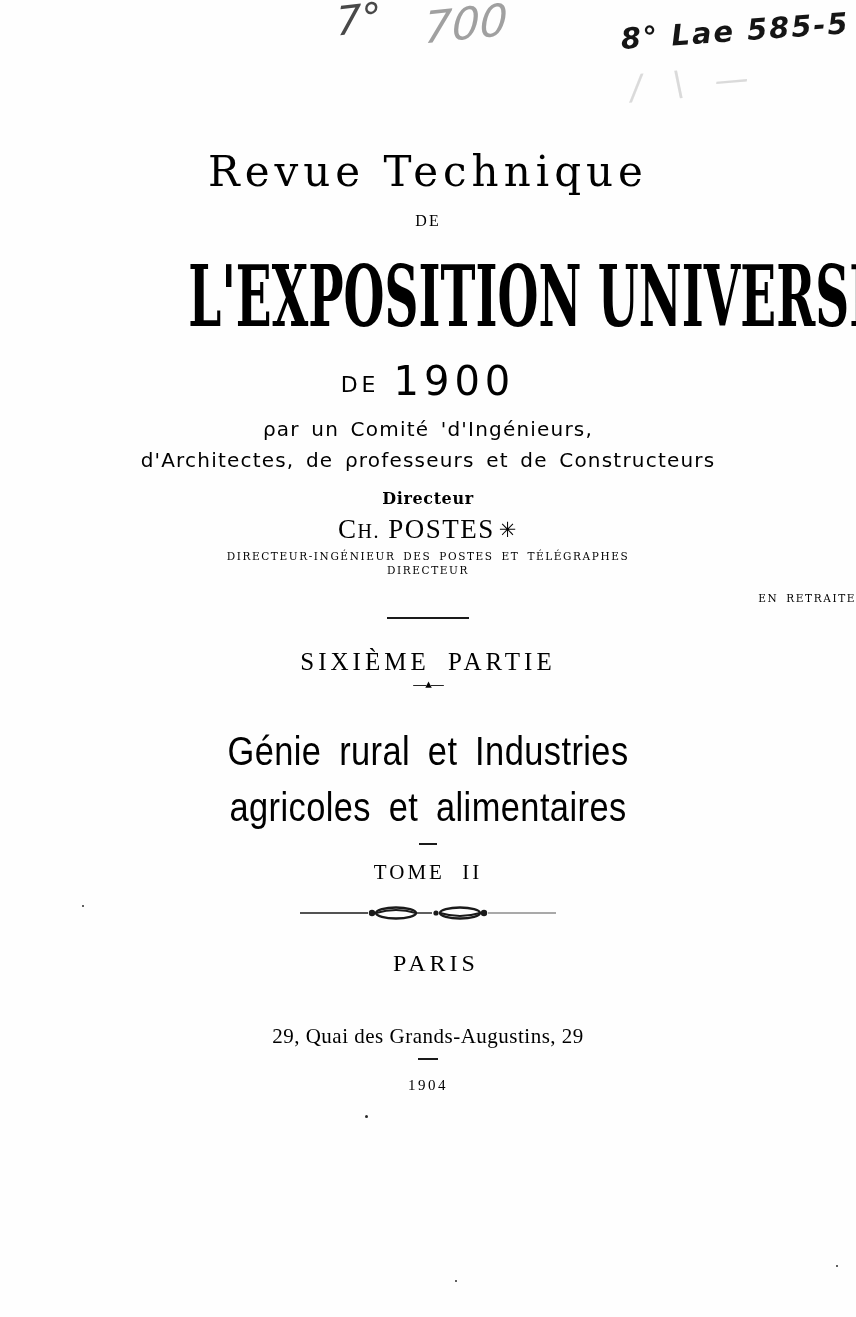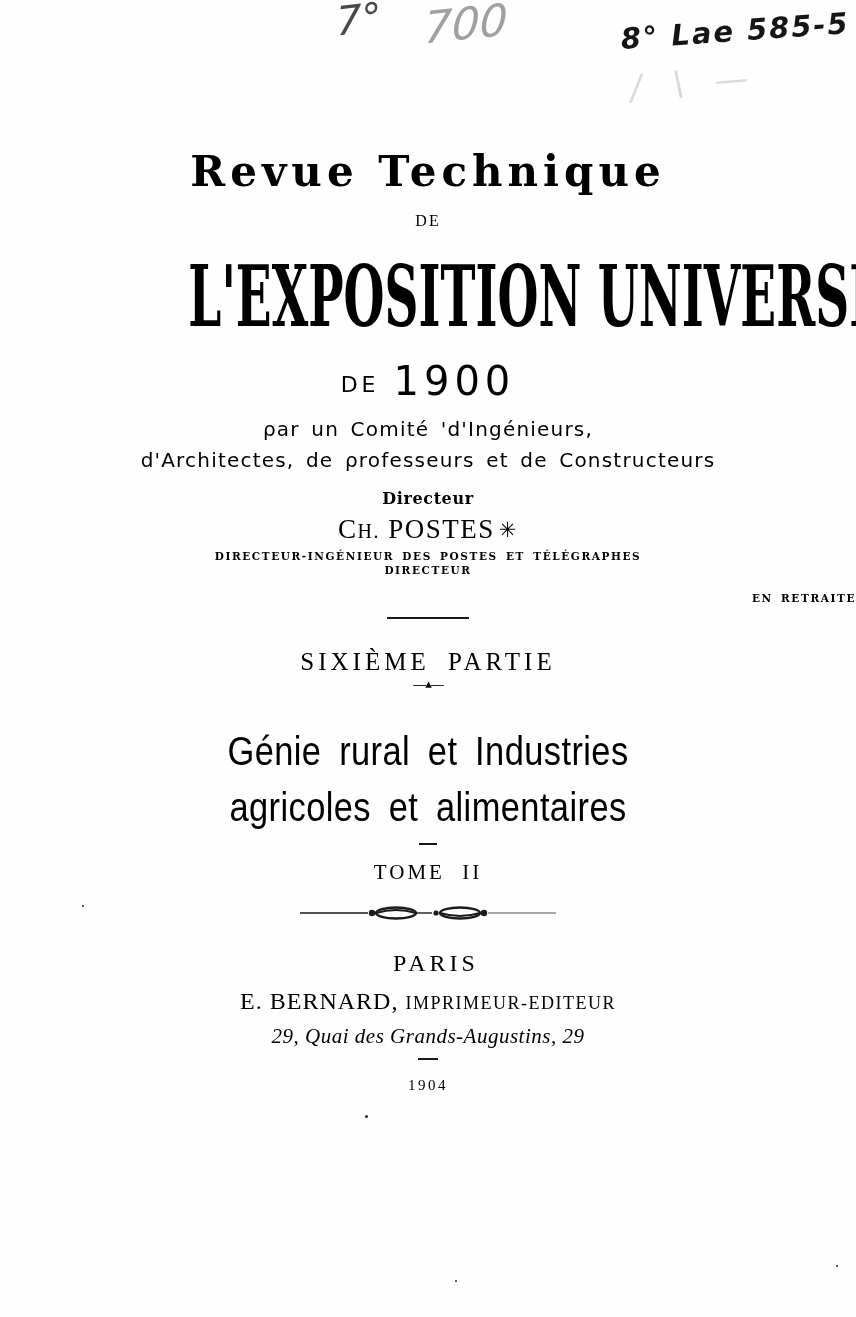--- a/index.html
+++ b/index.html
@@ -67,21 +67,21 @@
     transform: rotate(-5deg);
     opacity: 0.5;
   }
 
   
   .block { position: absolute; width: 100%; text-align: center; }
 
   #t-revue {
     top: 147px;
     font-family: "DejaVu Serif", "Liberation Serif", serif;
-    font-weight: bold;
+    font-weight: normal;
     font-size: 42px;
     letter-spacing: 5px;
   }
   #t-de1 {
     top: 212px;
     font-size: 16px;
     letter-spacing: 2px;
   }
   #t-expo {
     top: 255px;
@@ -135,21 +135,21 @@
   #t-jacomet .ch { font-size: 27px; }
   #t-jacomet .smallcap { font-size: 20px; }
   #t-jacomet .star {
     font-size: 21px;
     margin-left: 4px;
     vertical-align: 1px;
   }
 
   .credential {
     font-family: "DejaVu Serif", "Liberation Serif", serif;
-    font-weight: bold;
+    font-weight: normal;
     font-size: 10.5px;
     letter-spacing: 1.6px;
     word-spacing: 3px;
   }
   #t-cred1 { top: 550px; }
   #t-cred2 { top: 564px; }
   #t-cred3 { top: 578px; }
   #t-cred4 { top: 592px; text-align: right; }
 
   #rule-1 {
@@ -223,21 +223,20 @@
     font-size: 24px;
     letter-spacing: 1px;
     white-space: nowrap;
   }
   #t-bernard .sc {
     font-size: 18px;
     letter-spacing: 1.5px;
   }
   #t-address {
     top: 1024px;
-    font-style: italic;
     font-size: 21px;
     letter-spacing: 0.5px;
   }
   #dash-2 {
     position: absolute;
     top: 1058px;
     left: 50%;
     margin-left: -10px;
     width: 20px;
     height: 2px;
@@ -308,24 +307,20 @@
     <line x1="416" y1="8" x2="432" y2="8" stroke="#1a1a1a" stroke-width="1.4"></line>
     <circle cx="436" cy="8" r="2.6" fill="#1a1a1a"></circle>
     <ellipse cx="460" cy="8" rx="20" ry="5.5" fill="none" stroke="#1a1a1a" stroke-width="2.4"></ellipse>
     <path d="M440 8 Q460 14 480 8" stroke="#1a1a1a" stroke-width="2" fill="none"></path>
     <circle cx="484" cy="8" r="3.2" fill="#1a1a1a"></circle>
     <line x1="488" y1="8" x2="556" y2="8" stroke="#555" stroke-width="1.2"></line>
   </svg>
 
   <div class="block" id="t-paris">PARIS</div>
 
-  <div class="block" id="t-bernard">
-    <span>E. BERNARD,</span>
-    <span class="sc">IMPRIMEUR-EDITEUR</span>
-  </div>
 
   <div class="block" id="t-address">29, Quai des Grands-Augustins, 29</div>
   <div id="dash-2"></div>
   <div class="block" id="t-year">1904</div>
 
   <div class="speck" style="left:365px;top:1115px;width:3px;height:3px;"></div>
 
   <div class="speck" style="left:836px;top:1265px;width:2px;height:2px;"></div>
   <div class="speck" style="left:455px;top:1280px;width:2px;height:2px;"></div>
   <div class="speck" style="left:82px;top:905px;width:2px;height:2px;"></div>

